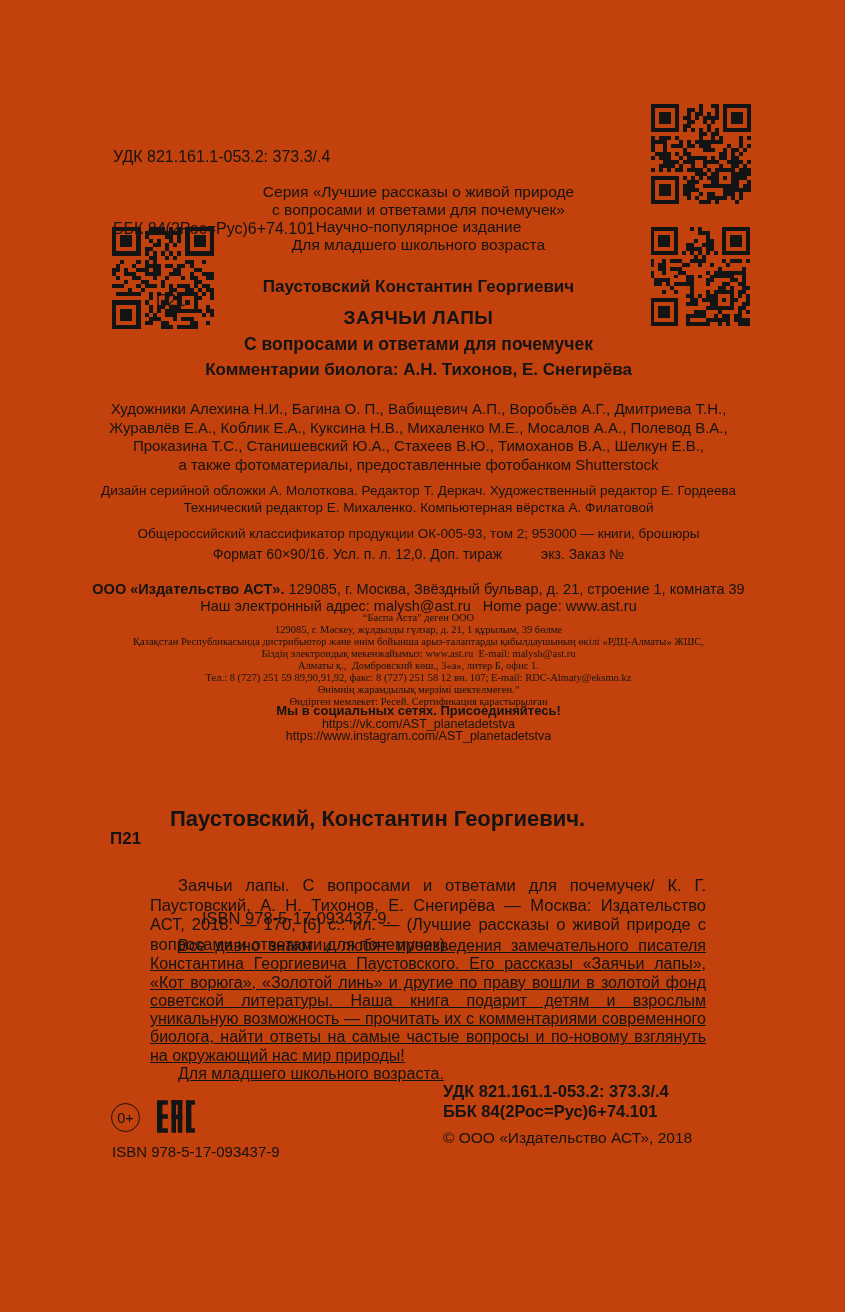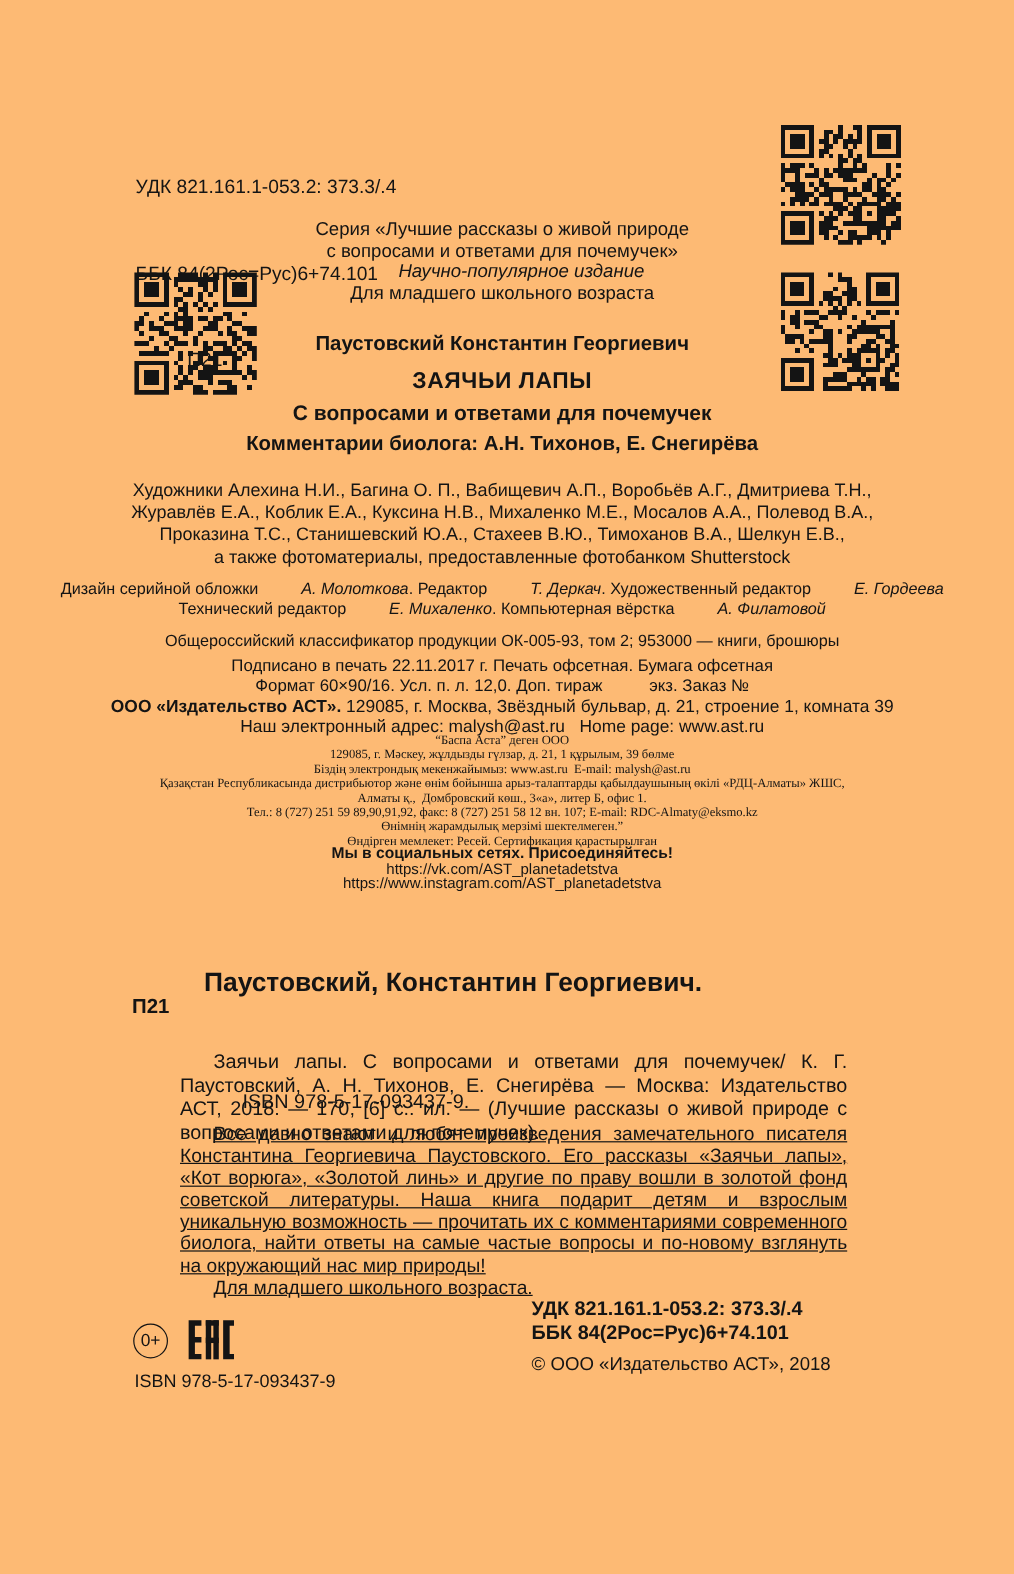--- a/index.html
+++ b/index.html
@@ -1,24 +1,24 @@
 <!DOCTYPE html>
 <html><head>
 <meta charset="utf-8">
 <style>
   html,body{margin:0;padding:0;background:#e8e8e8;}
   .page{
     position:relative;width:845px;height:1312px;margin:0 auto;
-    background:#fdba74;color:#141414;
+    background:#c2410c;color:#141414;
     font-family:"Liberation Sans",sans-serif;
     overflow:hidden;
   }
   .abs{position:absolute;}
   .centered{left:0;right:8px;text-align:center;}
-  .it{font-style:italic;padding-left:32px;}
+  .it{}
   .b{font-weight:bold;}
 
   #top-codes{left:113px;top:97px;font-size:16px;line-height:24px;white-space:pre;}
   #top-codes .indent{padding-left:43px;}
 
   .qr{position:absolute;}
   .qr svg{display:block;width:100%;height:100%;}
   #qr-right-1{left:650px;top:104px;width:101px;height:100px;}
   #qr-left{left:112px;top:227px;width:102px;height:102px;}
   #qr-right-2{left:650px;top:227px;width:100px;height:99px;}
@@ -111,34 +111,33 @@
   </div>
 
   <div class="abs centered" id="credits">
     <div><span>Дизайн серийной обложки </span><span class="it">А. Молоткова</span><span>. Редактор </span><span class="it">Т. Деркач</span><span>. Художественный редактор </span><span class="it">Е. Гордеева</span></div>
     <div><span>Технический редактор </span><span class="it">Е. Михаленко</span><span>. Компьютерная вёрстка </span><span class="it">А. Филатовой</span></div>
   </div>
 
   <div class="abs centered" id="classifier">Общероссийский классификатор продукции ОК-005-93, том 2; 953000 — книги, брошюры</div>
 
   <div class="abs centered" id="print-info">
-    <div>Подписано в печать 22.11.2017 г. Печать офсетная. Бумага офсетная</div>
     <div>Формат 60×90/16. Усл. п. л. 12,0. Доп. тираж&nbsp;&nbsp;&nbsp;&nbsp;&nbsp;&nbsp;&nbsp;&nbsp;&nbsp;&nbsp;экз. Заказ №</div>
   </div>
 
   <div class="abs centered" id="publisher">
     <div><span class="b">ООО «Издательство АСТ».</span><span> 129085, г. Москва, Звёздный бульвар, д. 21, строение 1, комната 39</span></div>
     <div>Наш электронный адрес: malysh@ast.ru&nbsp;&nbsp;&nbsp;Home page: www.ast.ru</div>
   </div>
 
   <div class="abs centered" id="kazakh">
     <div>“Баспа Аста” деген ООО</div>
     <div>129085, г. Мәскеу, жұлдызды гүлзар, д. 21, 1 құрылым, 39 бөлме</div>
+    <div>Қазақстан Республикасында дистрибьютор және өнім бойынша арыз-талаптарды қабылдаушының өкілі «РДЦ-Алматы» ЖШС,</div>
     <div>Біздің электрондық мекенжайымыз: www.ast.ru&nbsp;&nbsp;E-mail: malysh@ast.ru</div>
-    <div>Қазақстан Республикасында дистрибьютор және өнім бойынша арыз-талаптарды қабылдаушының өкілі «РДЦ-Алматы» ЖШС,</div>
     <div>Алматы қ.,&nbsp; Домбровский көш., 3«а», литер Б, офис 1.</div>
     <div>Тел.: 8 (727) 251 59 89,90,91,92, факс: 8 (727) 251 58 12 вн. 107; E-mail: RDC-Almaty@eksmo.kz</div>
     <div>Өнімнің жарамдылық мерзімі шектелмеген.”</div>
     <div>Өндірген мемлекет: Ресей. Сертификация қарастырылған</div>
   </div>
 
   <div class="abs centered" id="social">
     <div class="social-head">Мы в социальных сетях. Присоединяйтесь!</div>
     <div class="social-url">https://vk.com/AST_planetadetstva</div>
     <div class="social-url">https://www.instagram.com/AST_planetadetstva</div>

